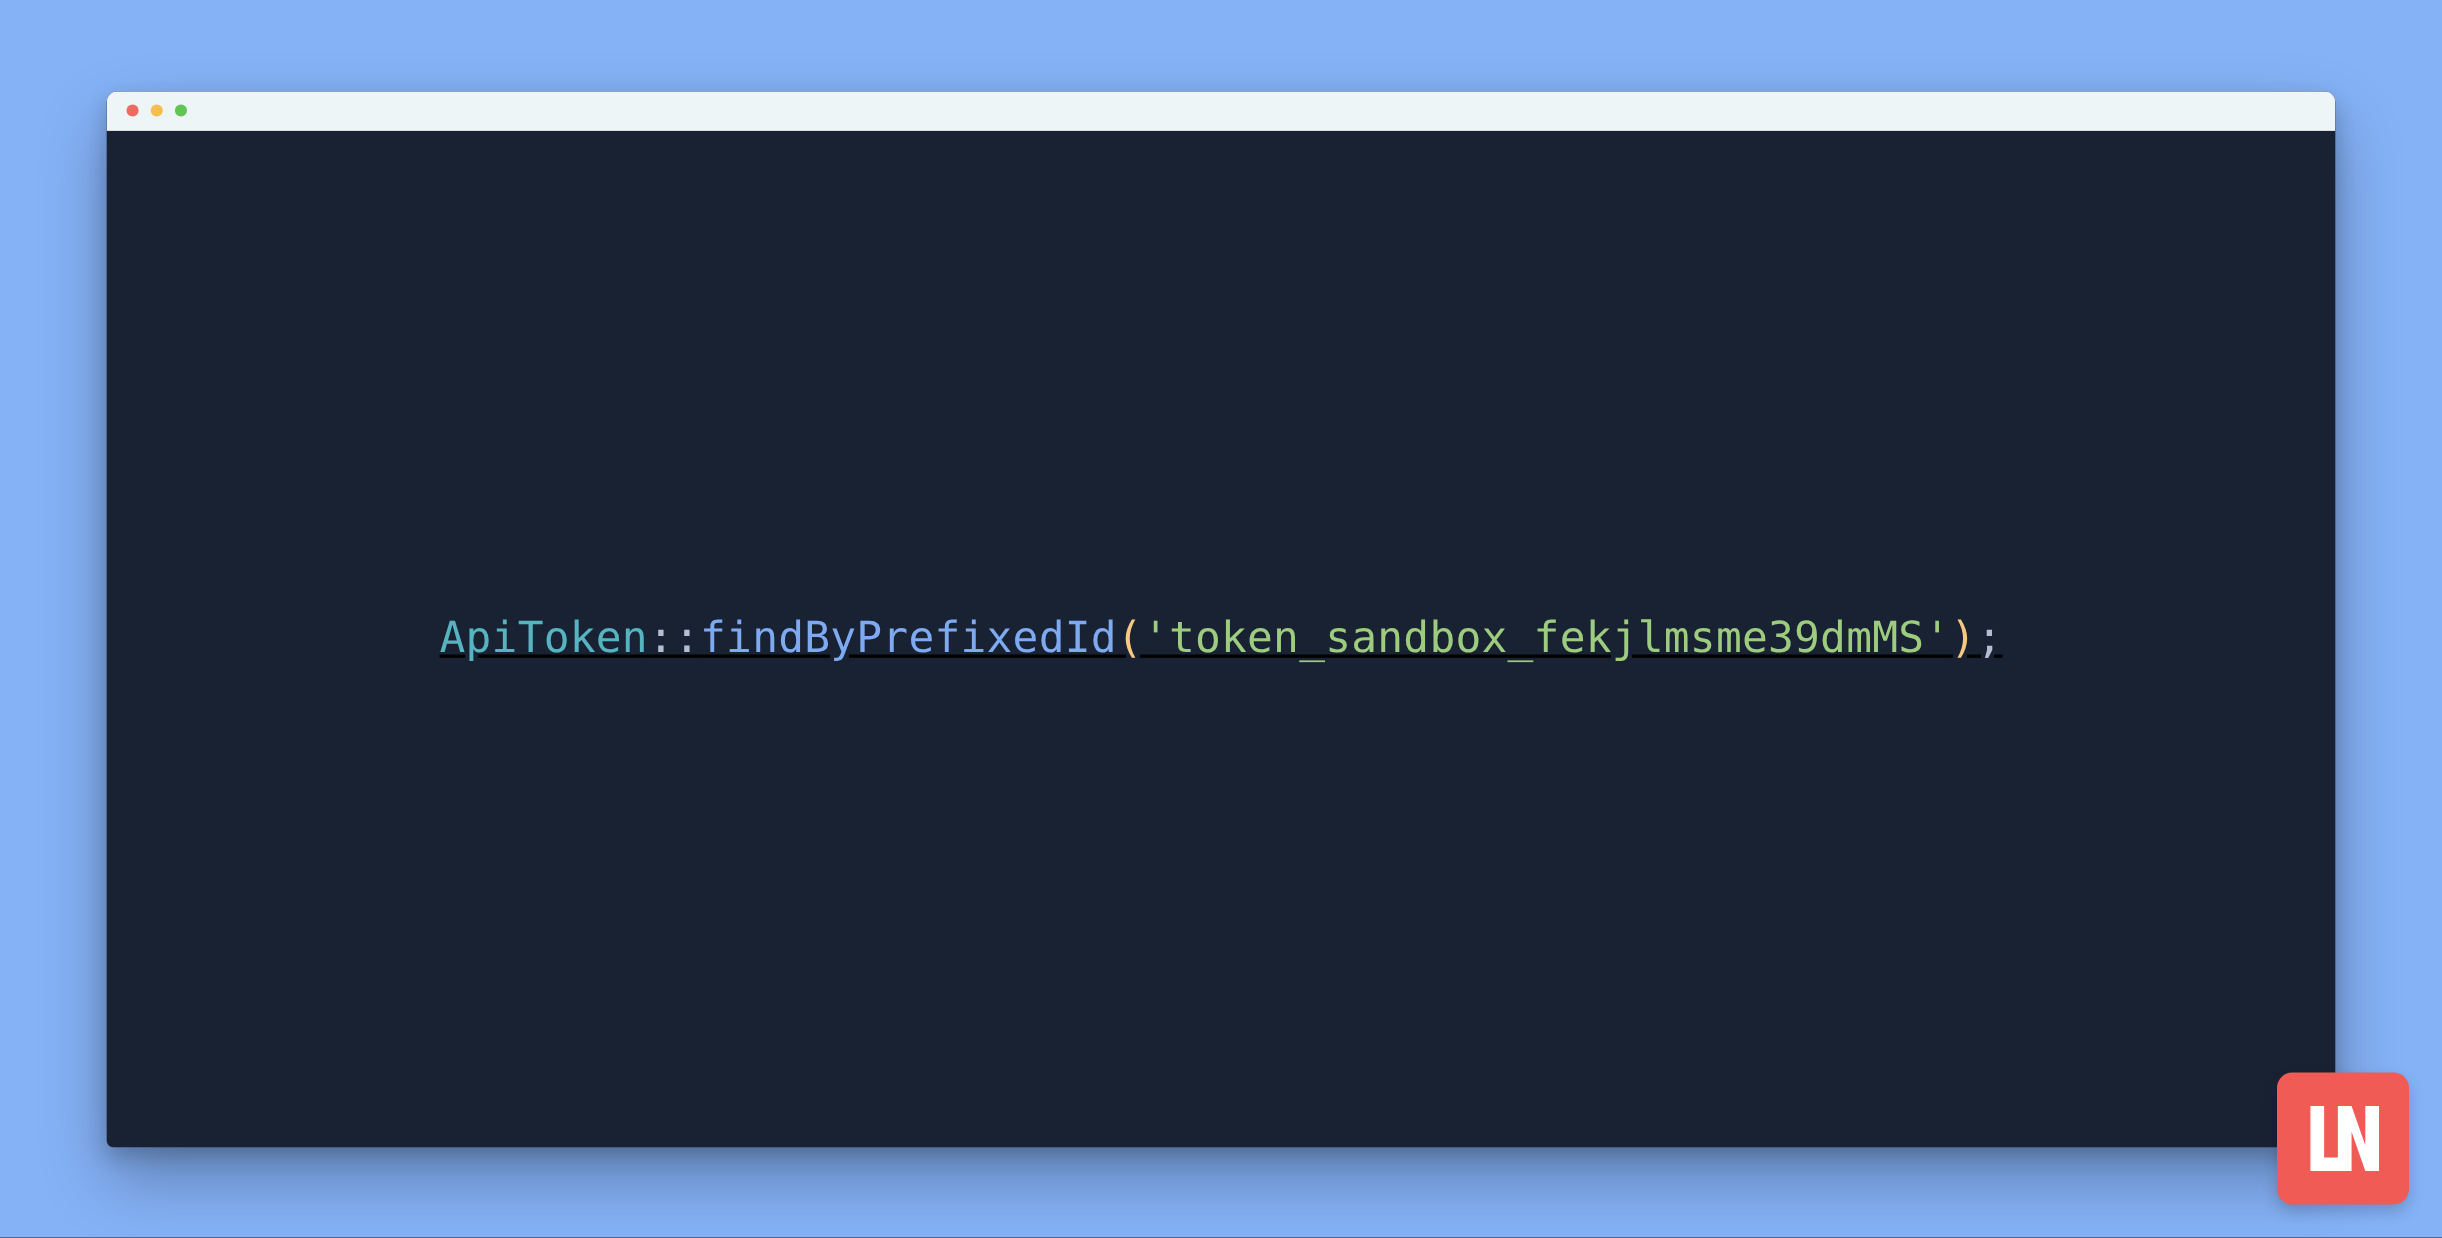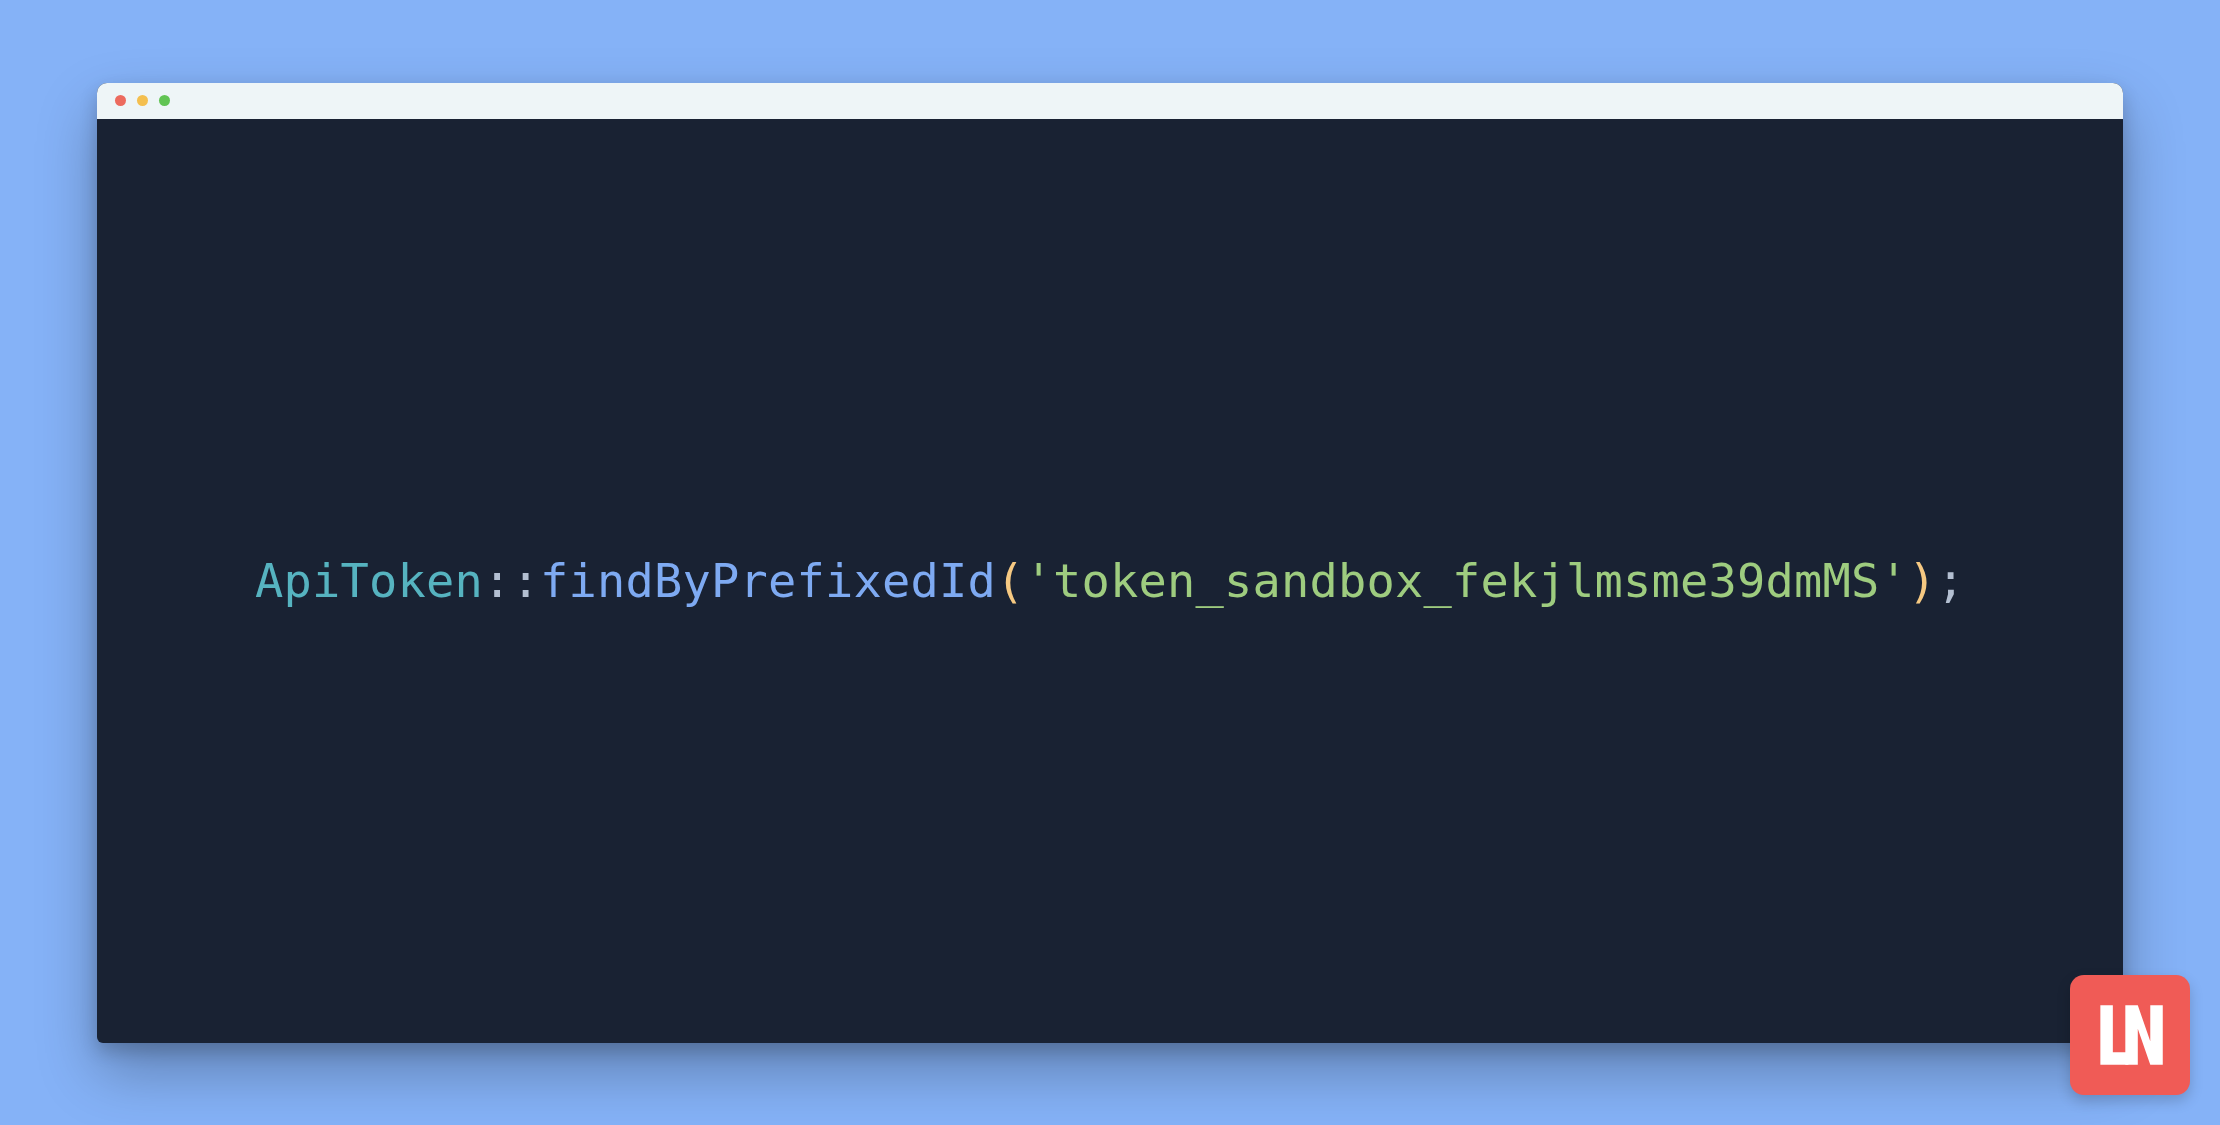--- a/index.html
+++ b/index.html
@@ -50,23 +50,24 @@
     .tl-green { background: #61c454; }
 
     .editor-body {
       flex: 1;
       display: flex;
       align-items: center;
       justify-content: center;
     }
 
     .code-line {
-      font-size: 47px;
+      font-size: 39px;
       letter-spacing: 0.2px;
       white-space: pre;
+      text-decoration: underline;
     }
 
     .tok-class { color: #56b3c0; }
     .tok-scope { color: #b3bfd1; }
     .tok-method { color: #7eaaf2; }
     .tok-paren { color: #f6c982; }
     .tok-string { color: #9ecc7f; }
     .tok-semi { color: #b3bfd1; }
 
     .brand-badge {

